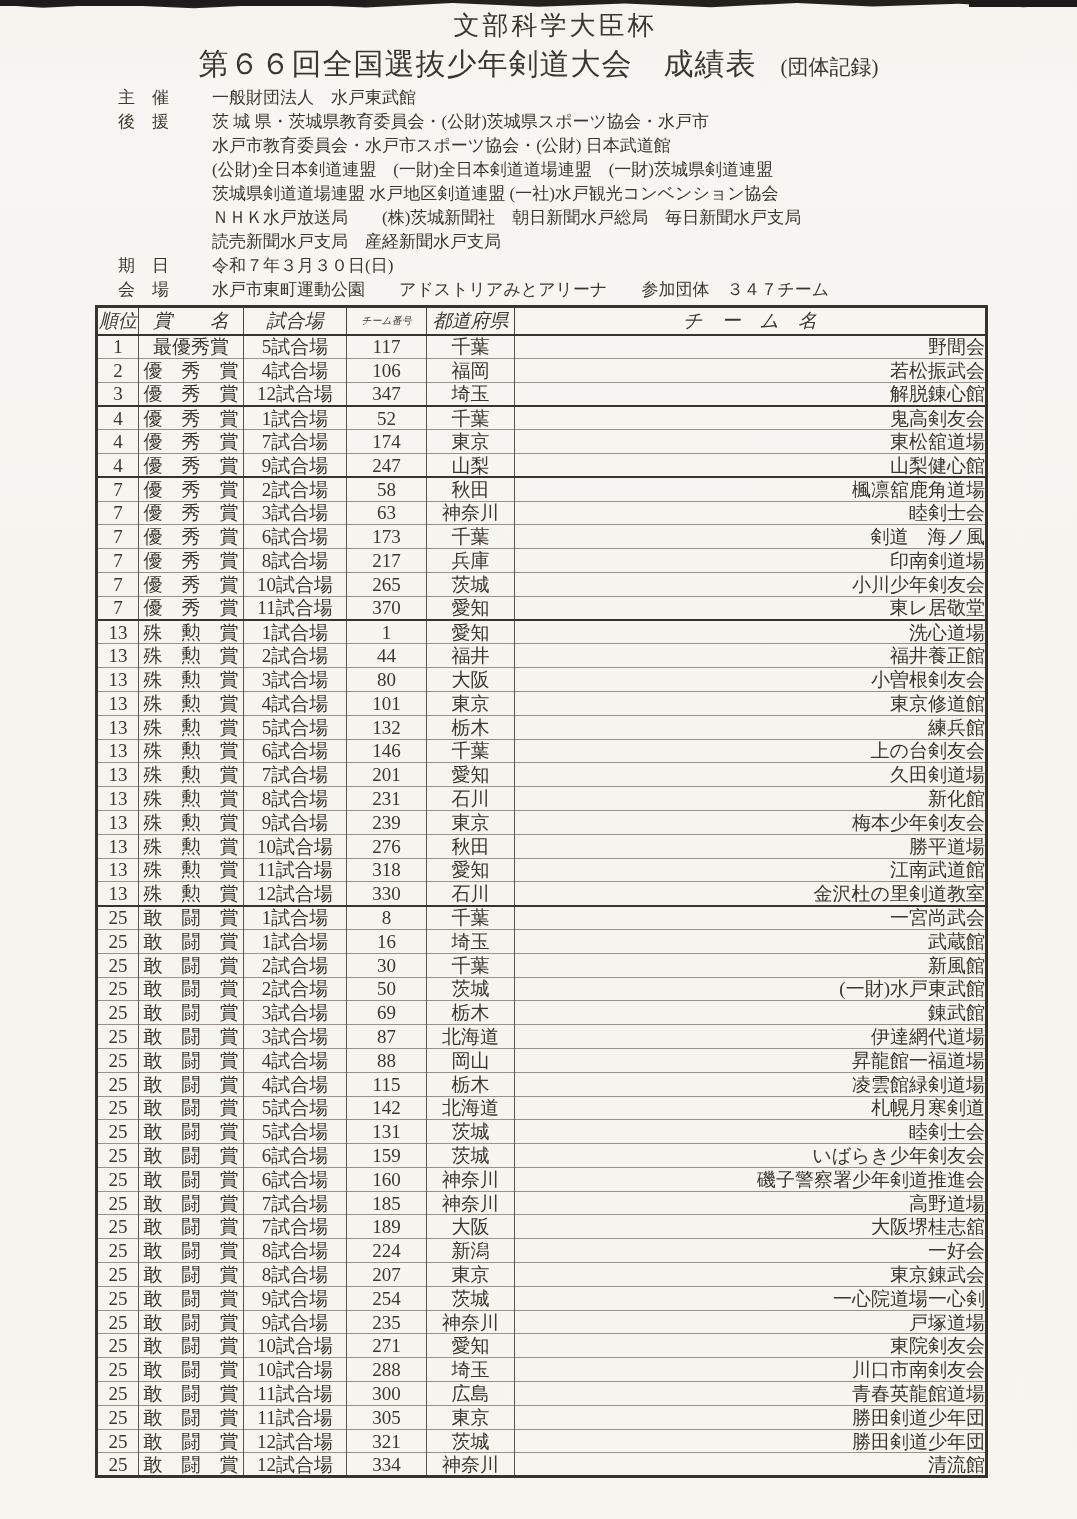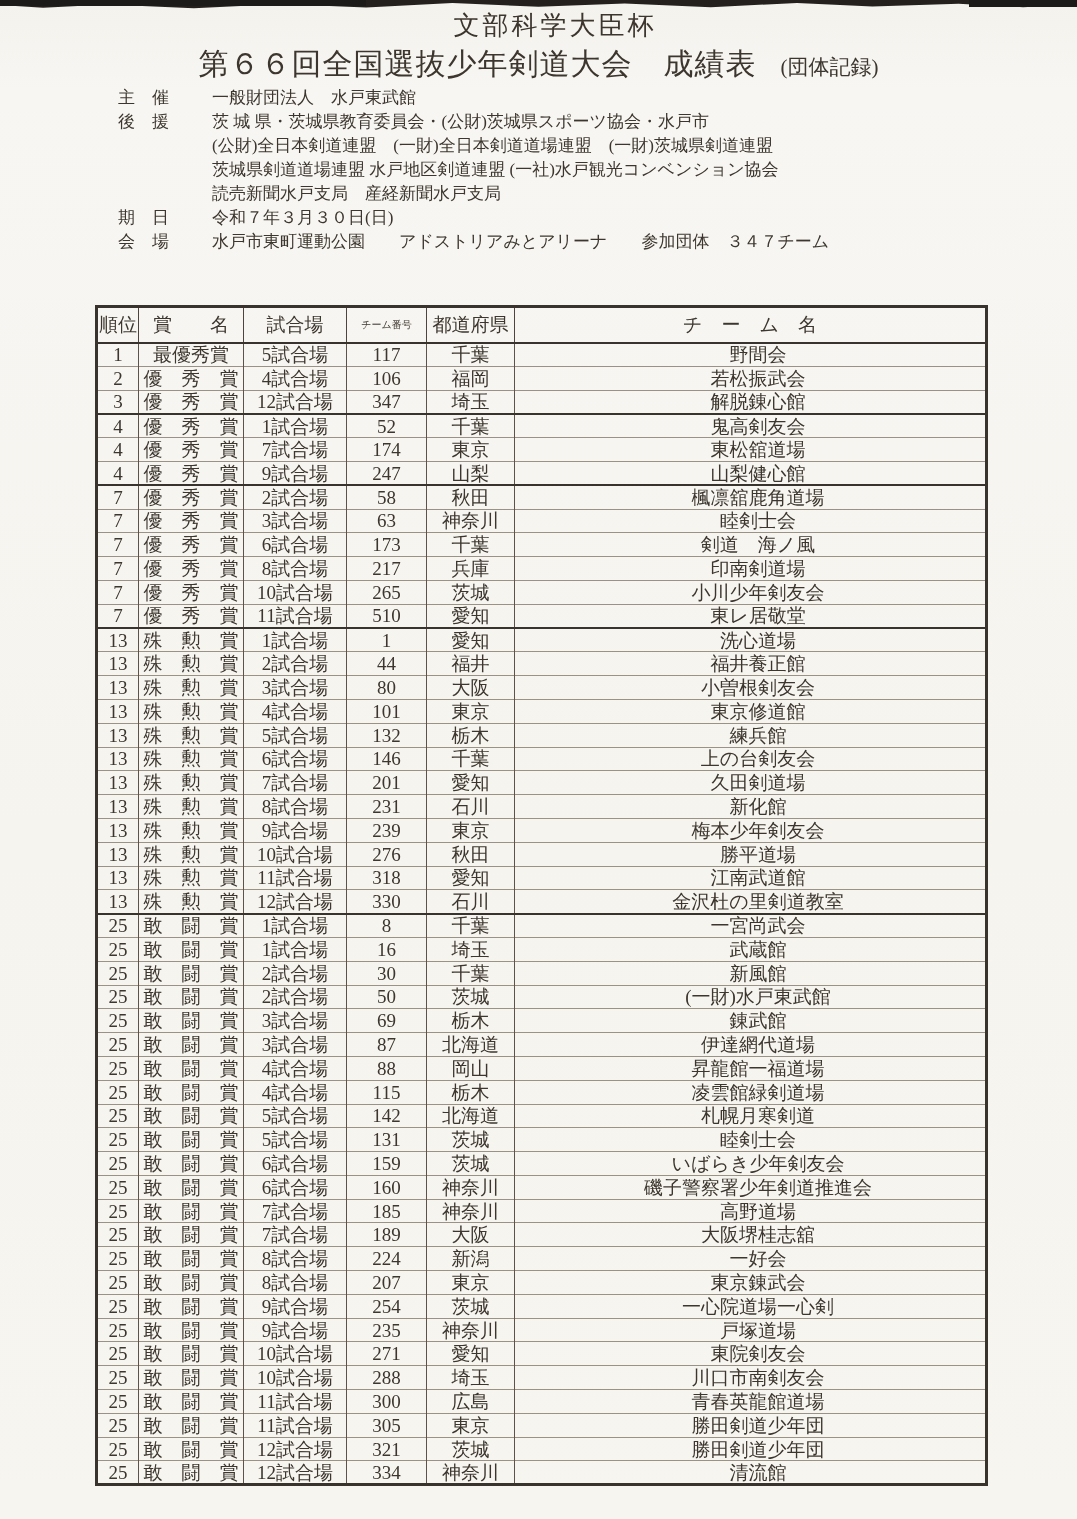--- a/index.html
+++ b/index.html
@@ -31,31 +31,31 @@
   table.results {
     position:absolute; left:95px; top:305px; width:890px;
     border-collapse:collapse; table-layout:fixed;
     border:3px solid #38332d;
   }
   .results th, .results td {
     padding:0; font-weight:normal; text-align:center;
     line-height:1; overflow:hidden; white-space:pre;
   }
   .results th {
-    height:36px; font-size:19px;
-    border:1.5px solid #4b453d; border-bottom:2.4px solid #38332d;
+    height:28px; font-size:19px;
+    border:1.5px solid #4b453d; border-bottom:2.4px solid #38332d;font-style:italic;
   }
   .results th.col-no { font-size:10px; }
   .results td {
     height:23.8px; font-size:19px;
     border-left:1.5px solid #5a544b; border-right:1.5px solid #5a544b;
     border-top:1px solid #9a9285;
   }
   .results tr.group-start td { border-top:2.6px solid #38332d; }
-  .results td.cell-team { text-align:center; padding-left:16px; }
+  .results td.cell-team { text-align:right; padding-left:16px; }
 </style>
 </head>
 <body>
 
 <div class="page">
   <div class="scan-band"></div>
   <div class="scan-band2"></div>
   <div class="scan-band3"></div>
 
   <div class="title-block">
@@ -67,22 +67,24 @@
       <div class="info-row">
         <div class="info-label">主　催</div>
         <div>
           <div class="info-line">一般財団法人　水戸東武館</div>
         </div>
       </div>
       <div class="info-row">
         <div class="info-label">後　援</div>
         <div>
           <div class="info-line">茨 城 県・茨城県教育委員会・(公財)茨城県スポーツ協会・水戸市</div>
+          <div class="info-line">水戸市教育委員会・水戸市スポーツ協会・(公財) 日本武道館</div>
           <div class="info-line">(公財)全日本剣道連盟　(一財)全日本剣道道場連盟　(一財)茨城県剣道連盟</div>
           <div class="info-line">茨城県剣道道場連盟 水戸地区剣道連盟 (一社)水戸観光コンベンション協会</div>
+          <div class="info-line">ＮＨＫ水戸放送局　　(株)茨城新聞社　朝日新聞水戸総局　毎日新聞水戸支局</div>
           <div class="info-line">読売新聞水戸支局　産経新聞水戸支局</div>
         </div>
       </div>
       <div class="info-row">
         <div class="info-label">期　日</div>
         <div>
           <div class="info-line">令和７年３月３０日(日)</div>
         </div>
       </div>
       <div class="info-row">
@@ -198,21 +200,21 @@
           <td class="cell-award">優　秀　賞</td>
           <td class="cell-court">10試合場</td>
           <td class="cell-no">265</td>
           <td class="cell-pref">茨城</td>
           <td class="cell-team">小川少年剣友会</td>
         </tr>
         <tr>
           <td class="cell-rank">7</td>
           <td class="cell-award">優　秀　賞</td>
           <td class="cell-court">11試合場</td>
-          <td class="cell-no">510</td>
+          <td class="cell-no">370</td>
           <td class="cell-pref">愛知</td>
           <td class="cell-team">東レ居敬堂</td>
         </tr>
         <tr class="group-start">
           <td class="cell-rank">13</td>
           <td class="cell-award">殊　勲　賞</td>
           <td class="cell-court">1試合場</td>
           <td class="cell-no">1</td>
           <td class="cell-pref">愛知</td>
           <td class="cell-team">洗心道場</td>

